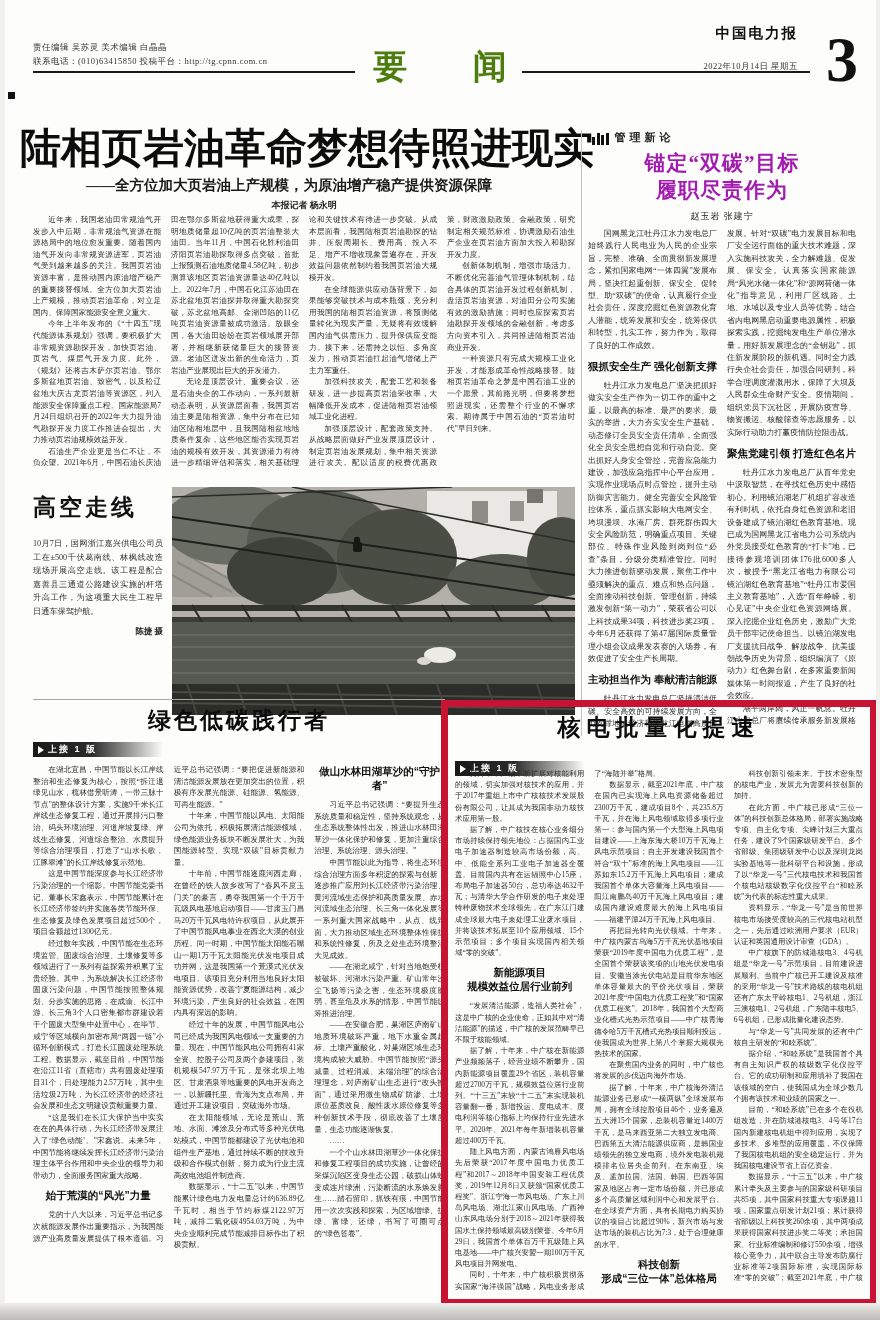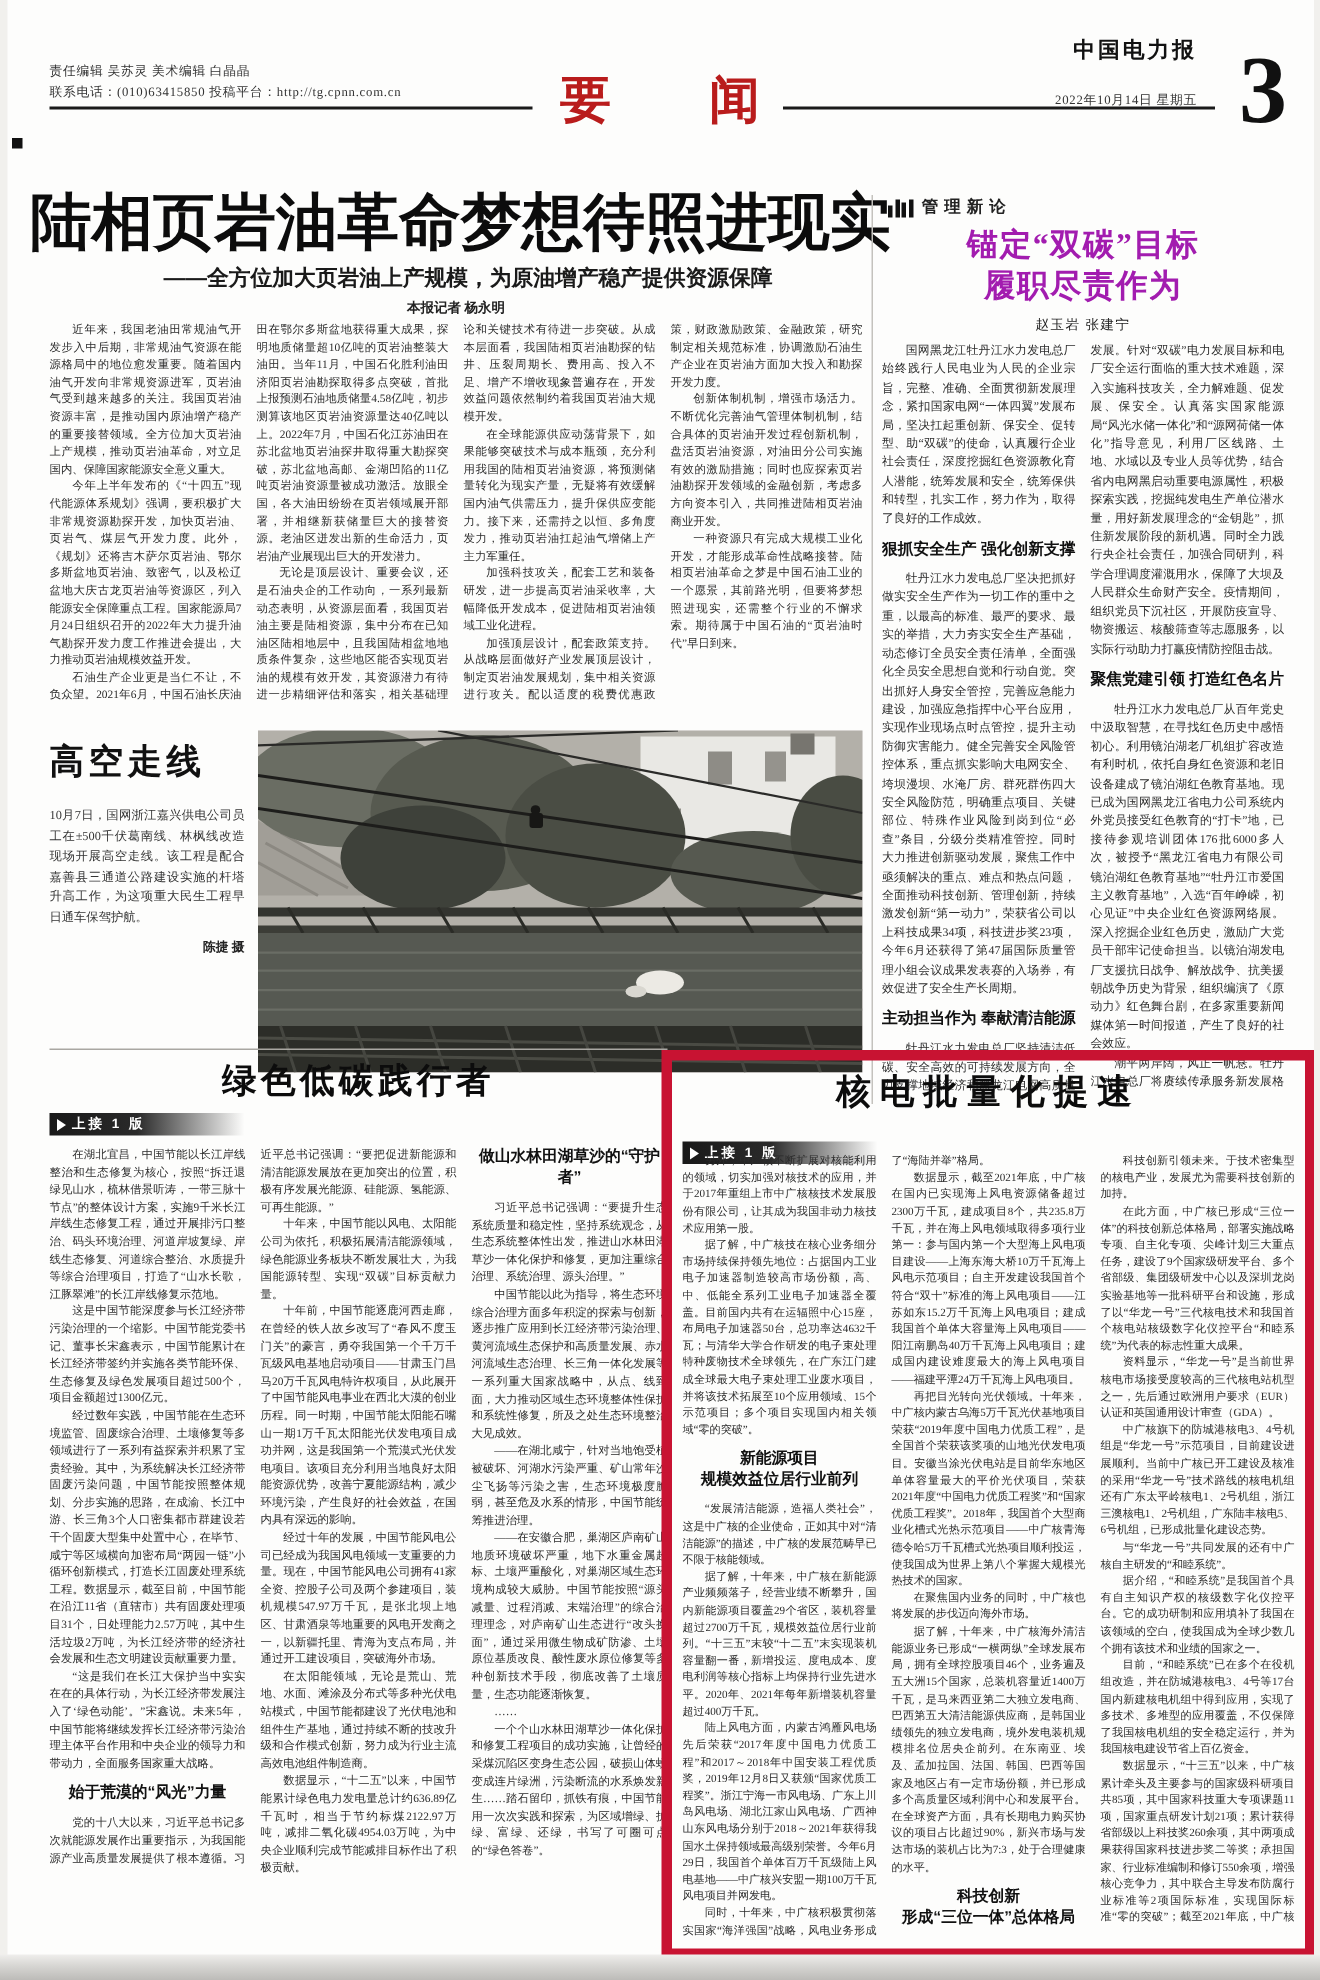--- a/index.html
+++ b/index.html
@@ -3,21 +3,21 @@
 <meta charset="utf-8">
 <style>
   html,body{margin:0;padding:0;background:#ffffff;}
   .page{position:relative;width:880px;height:1320px;background:#fdfdfc;overflow:hidden;
         font-family:"Liberation Serif","DejaVu Serif",serif;color:#222;}
   .abs{position:absolute;}
   
   .mast-small{font-size:8.5px;color:#333;line-height:12px;letter-spacing:.5px;}
   .mast-reg{width:7px;height:7px;background:#111;}
   .sec-title{font-family:"Liberation Sans","DejaVu Sans",sans-serif;font-weight:900;
-             font-size:34px;letter-spacing:28px;text-indent:28px;color:#b91c1c;text-align:center;}
+             font-size:34px;letter-spacing:28px;text-indent:28px;color:#4d7c0f;text-align:center;}
   .mast-rule{height:2px;background:#1a1a1a;}
   .brand{font-weight:700;font-size:14.5px;letter-spacing:2px;color:#111;text-align:right;}
   .brand-date{font-size:8.5px;color:#333;text-align:right;letter-spacing:.5px;}
   .pageno{font-weight:700;font-size:64px;line-height:64px;color:#111;}
   
   .lead-hl{font-family:"Liberation Sans","DejaVu Sans",sans-serif;font-weight:900;
            font-size:41px;color:#0c0c0c;text-align:center;letter-spacing:0px;white-space:nowrap;}
   .lead-sub{font-family:"Liberation Sans","DejaVu Sans",sans-serif;font-weight:700;
             font-size:14.5px;color:#1a1a1a;text-align:center;}
   .lead-by{font-size:9px;font-weight:700;text-align:center;color:#222;}
@@ -69,21 +69,21 @@
   <div class="abs mast-small" style="left:33px;top:41px;">责任编辑 吴苏灵 美术编辑 白晶晶</div>
   <div class="abs mast-small" style="left:33px;top:55px;">联系电话：(010)63415850 投稿平台：http://tg.cpnn.com.cn</div>
   <div class="abs sec-title" style="left:330px;top:44px;width:220px;">要 闻</div>
   <div class="abs mast-rule" style="left:33px;top:71px;width:322px;"></div>
   <div class="abs mast-rule" style="left:522px;top:71px;width:288px;"></div>
   <div class="abs brand" style="right:82px;top:24px;width:160px;">中国电力报</div>
   <div class="abs brand-date" style="right:82px;top:61px;width:180px;">2022年10月14日 星期五</div>
   <div class="abs pageno" style="right:22px;top:28px;">3</div>
 
   <div class="abs lead-hl" style="left:20px;top:121px;width:568px;">陆相页岩油革命梦想待照进现实</div>
-  <div class="abs lead-sub" style="left:41px;top:176px;width:542px;">——全方位加大页岩油上产规模，为原油增产稳产提供资源保障</div>
+  <div class="abs lead-sub" style="left:18px;top:176px;width:542px;font-family:Liberation Serif, serif;">——全方位加大页岩油上产规模，为原油增产稳产提供资源保障</div>
   <div class="abs lead-by" style="left:33px;top:199px;width:542px;">本报记者 杨永明</div>
   <div class="abs cols c4" style="left:33px;top:214px;width:542px;height:268px;">
       <p>近年来，我国老油田常规油气开发步入中后期，非常规油气资源在能源格局中的地位愈发重要。随着国内油气开发向非常规资源进军，页岩油气受到越来越多的关注。我国页岩油资源丰富，是推动国内原油增产稳产的重要接替领域。全方位加大页岩油上产规模，推动页岩油革命，对立足国内、保障国家能源安全意义重大。</p>
       <p>今年上半年发布的《“十四五”现代能源体系规划》强调，要积极扩大非常规资源勘探开发，加快页岩油、页岩气、煤层气开发力度。此外，《规划》还将吉木萨尔页岩油、鄂尔多斯盆地页岩油、致密气，以及松辽盆地大庆古龙页岩油等资源区，列入能源安全保障重点工程。国家能源局7月24日组织召开的2022年大力提升油气勘探开发力度工作推进会提出，大力推动页岩油规模效益开发。</p>
       <p>石油生产企业更是当仁不让，不负众望。2021年6月，中国石油长庆油田在鄂尔多斯盆地获得重大成果，探明地质储量超10亿吨的页岩油整装大油田。当年11月，中国石化胜利油田济阳页岩油勘探取得多点突破，首批上报预测石油地质储量4.58亿吨，初步测算该地区页岩油资源量达40亿吨以上。2022年7月，中国石化江苏油田在苏北盆地页岩油探井取得重大勘探突破，苏北盆地高邮、金湖凹陷的11亿吨页岩油资源量被成功激活。放眼全国，各大油田纷纷在页岩领域展开部署，并相继新获储量巨大的接替资源。老油区迸发出新的生命活力，页岩油产业展现出巨大的开发潜力。</p>
       <p>无论是顶层设计、重要会议，还是石油央企的工作动向，一系列最新动态表明，从资源层面看，我国页岩油主要是陆相资源，集中分布在已知油区陆相地层中，且我国陆相盆地地质条件复杂，这些地区能否实现页岩油的规模有效开发，其资源潜力有待进一步精细评估和落实，相关基础理论和关键技术有待进一步突破。从成本层面看，我国陆相页岩油勘探的钻井、压裂周期长、费用高、投入不足、增产不增收现象普遍存在，开发效益问题依然制约着我国页岩油大规模开发。</p>
       <p>在全球能源供应动荡背景下，如果能够突破技术与成本瓶颈，充分利用我国的陆相页岩油资源，将预测储量转化为现实产量，无疑将有效缓解国内油气供需压力，提升保供应变能力。接下来，还需持之以恒、多角度发力，推动页岩油扛起油气增储上产主力军重任。</p>
       <p>加强科技攻关，配套工艺和装备研发，进一步提高页岩油采收率，大幅降低开发成本，促进陆相页岩油领域工业化进程。</p>
       <p>加强顶层设计，配套政策支持。从战略层面做好产业发展顶层设计，制定页岩油发展规划，集中相关资源进行攻关。配以适度的税费优惠政策，财政激励政策、金融政策，研究制定相关规范标准，协调激励石油生产企业在页岩油方面加大投入和勘探开发力度。</p>
       <p>创新体制机制，增强市场活力。不断优化完善油气管理体制机制，结合具体的页岩油开发过程创新机制，盘活页岩油资源，对油田分公司实施有效的激励措施；同时也应探索页岩油勘探开发领域的金融创新，考虑多方向资本引入，共同推进陆相页岩油商业开发。</p>

